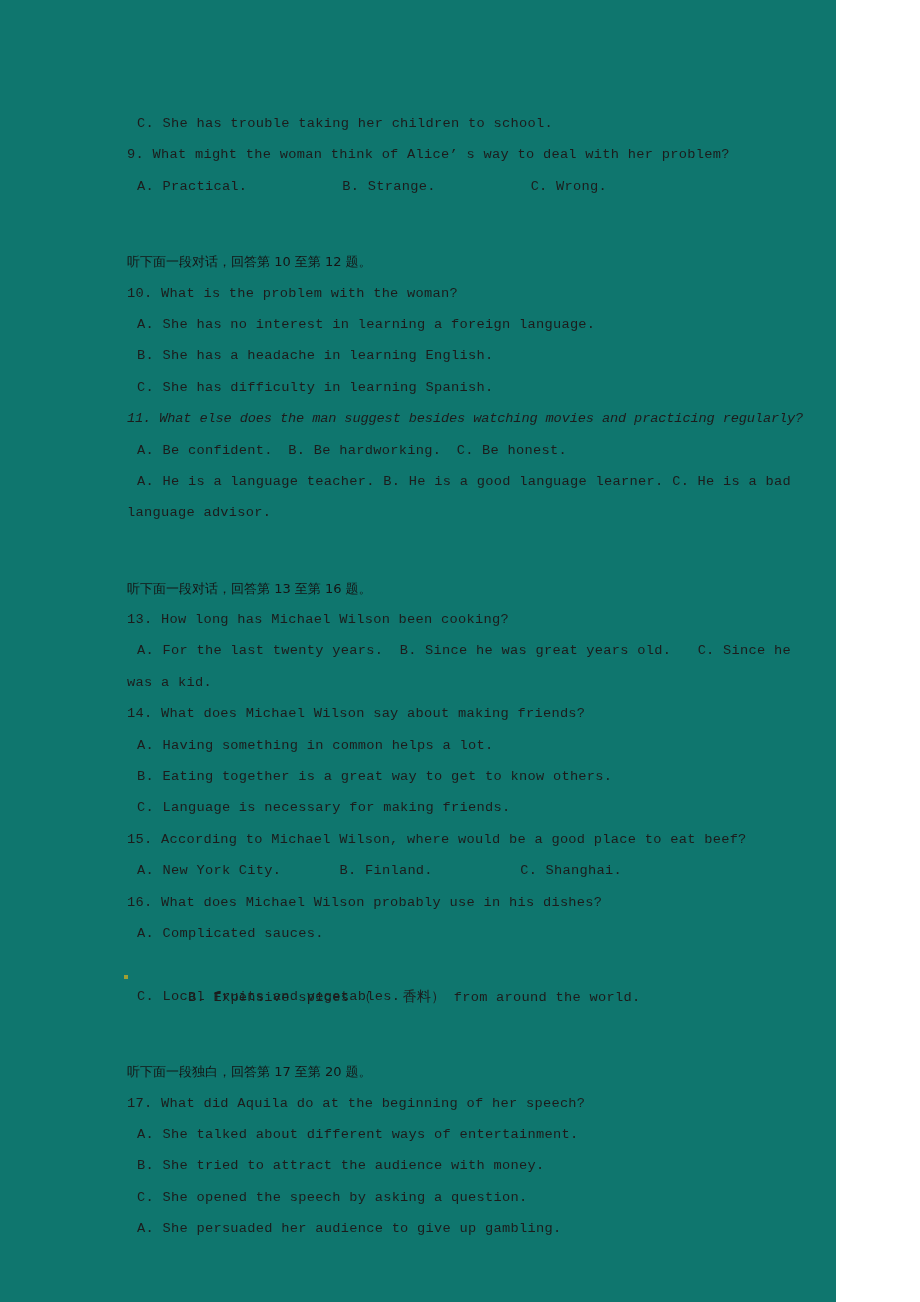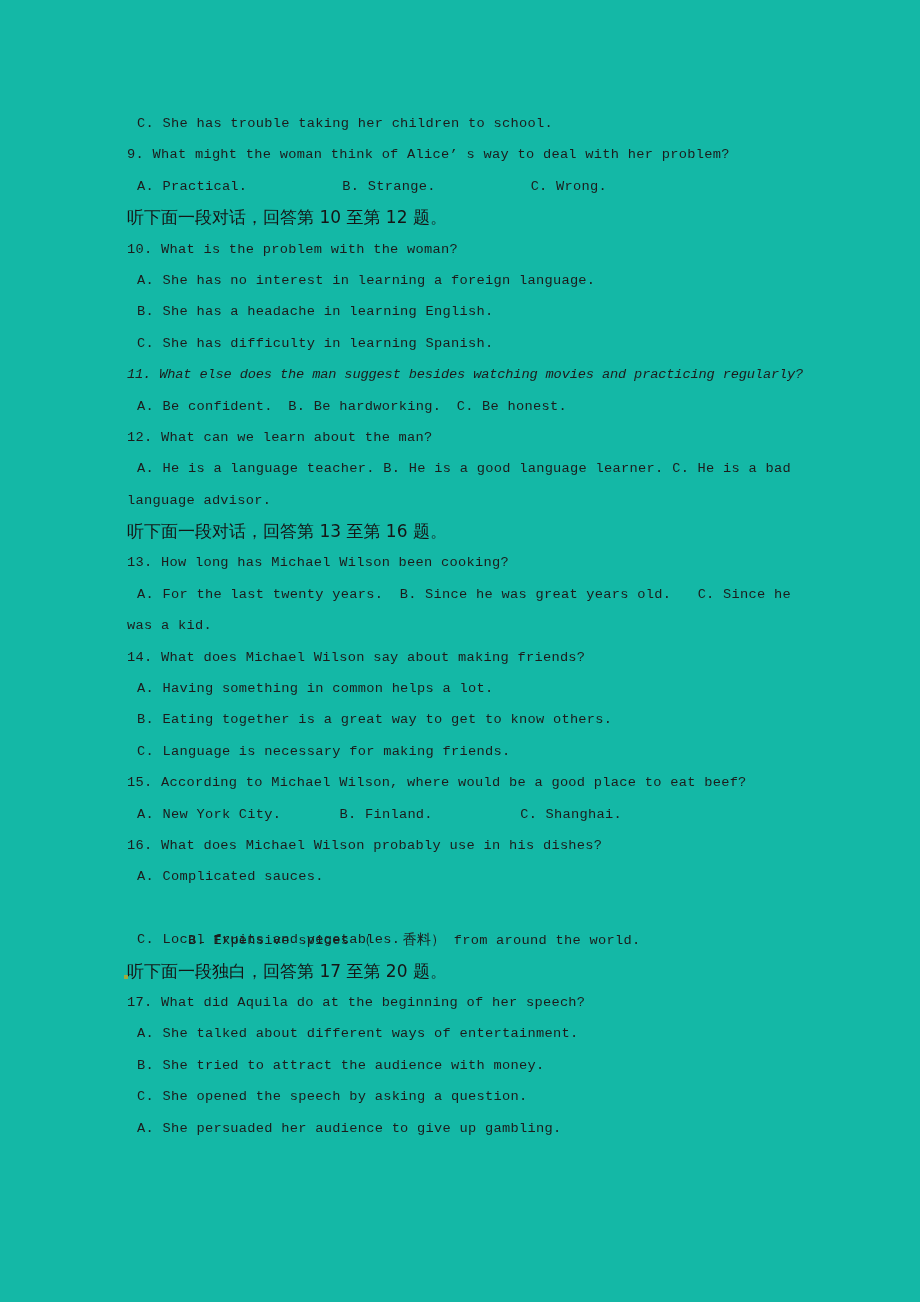--- a/index.html
+++ b/index.html
@@ -16,23 +16,23 @@
     font-family: "Liberation Mono", "DejaVu Sans Mono", monospace;
     color: #1a1a1a;
     -webkit-font-smoothing: antialiased;
   }
 
   
   #exam-page {
     position: absolute;
     left: 0;
     top: 0;
-    width: 920px;
+    width: 836px;
     height: 1302px;
-    background: #14b8a6;
+    background: #0f766e;
   }
 
   
   #question-list {
     position: absolute;
     left: 127px;
     top: 108px;
     width: 664px;
   }
 
@@ -57,25 +57,26 @@
   }
 
   
   .line.cont {
     margin-left: 0;
   }
 
   
   .line.cn {
     font-family: "DejaVu Sans", "Liberation Sans", sans-serif;
-    font-size: 17px;
+    font-size: 13px;
     line-height: 31.4px;
     height: 31.4px;
     letter-spacing: 0;
     color: #151515;
+    margin-top: 44px;
   }
 
   
   .line.spread {
     display: flex;
     white-space: pre;
   }
   .line.spread > .seg {
     white-space: pre;
   }
@@ -137,21 +138,20 @@
     <div class="line stem tight">11. What else does the man suggest besides watching movies and practicing regularly?</div>
 
     <div class="line option spread" style="width:430px;">
       <span class="seg">A. Be confident.</span>
       <span class="gap"></span>
       <span class="seg">B. Be hardworking.</span>
       <span class="gap"></span>
       <span class="seg">C. Be honest.</span>
     </div>
 
-    <div class="line stem">12. What can we learn about the man?</div>
 
     <div class="line option spread" style="width:654px;">
       <span class="seg">A. He is a language teacher.</span>
       <span class="gap"></span>
       <span class="seg">B. He is a good language learner.</span>
       <span class="gap"></span>
       <span class="seg">C. He is a bad</span>
     </div>
 
     <div class="line cont">language advisor.</div>

